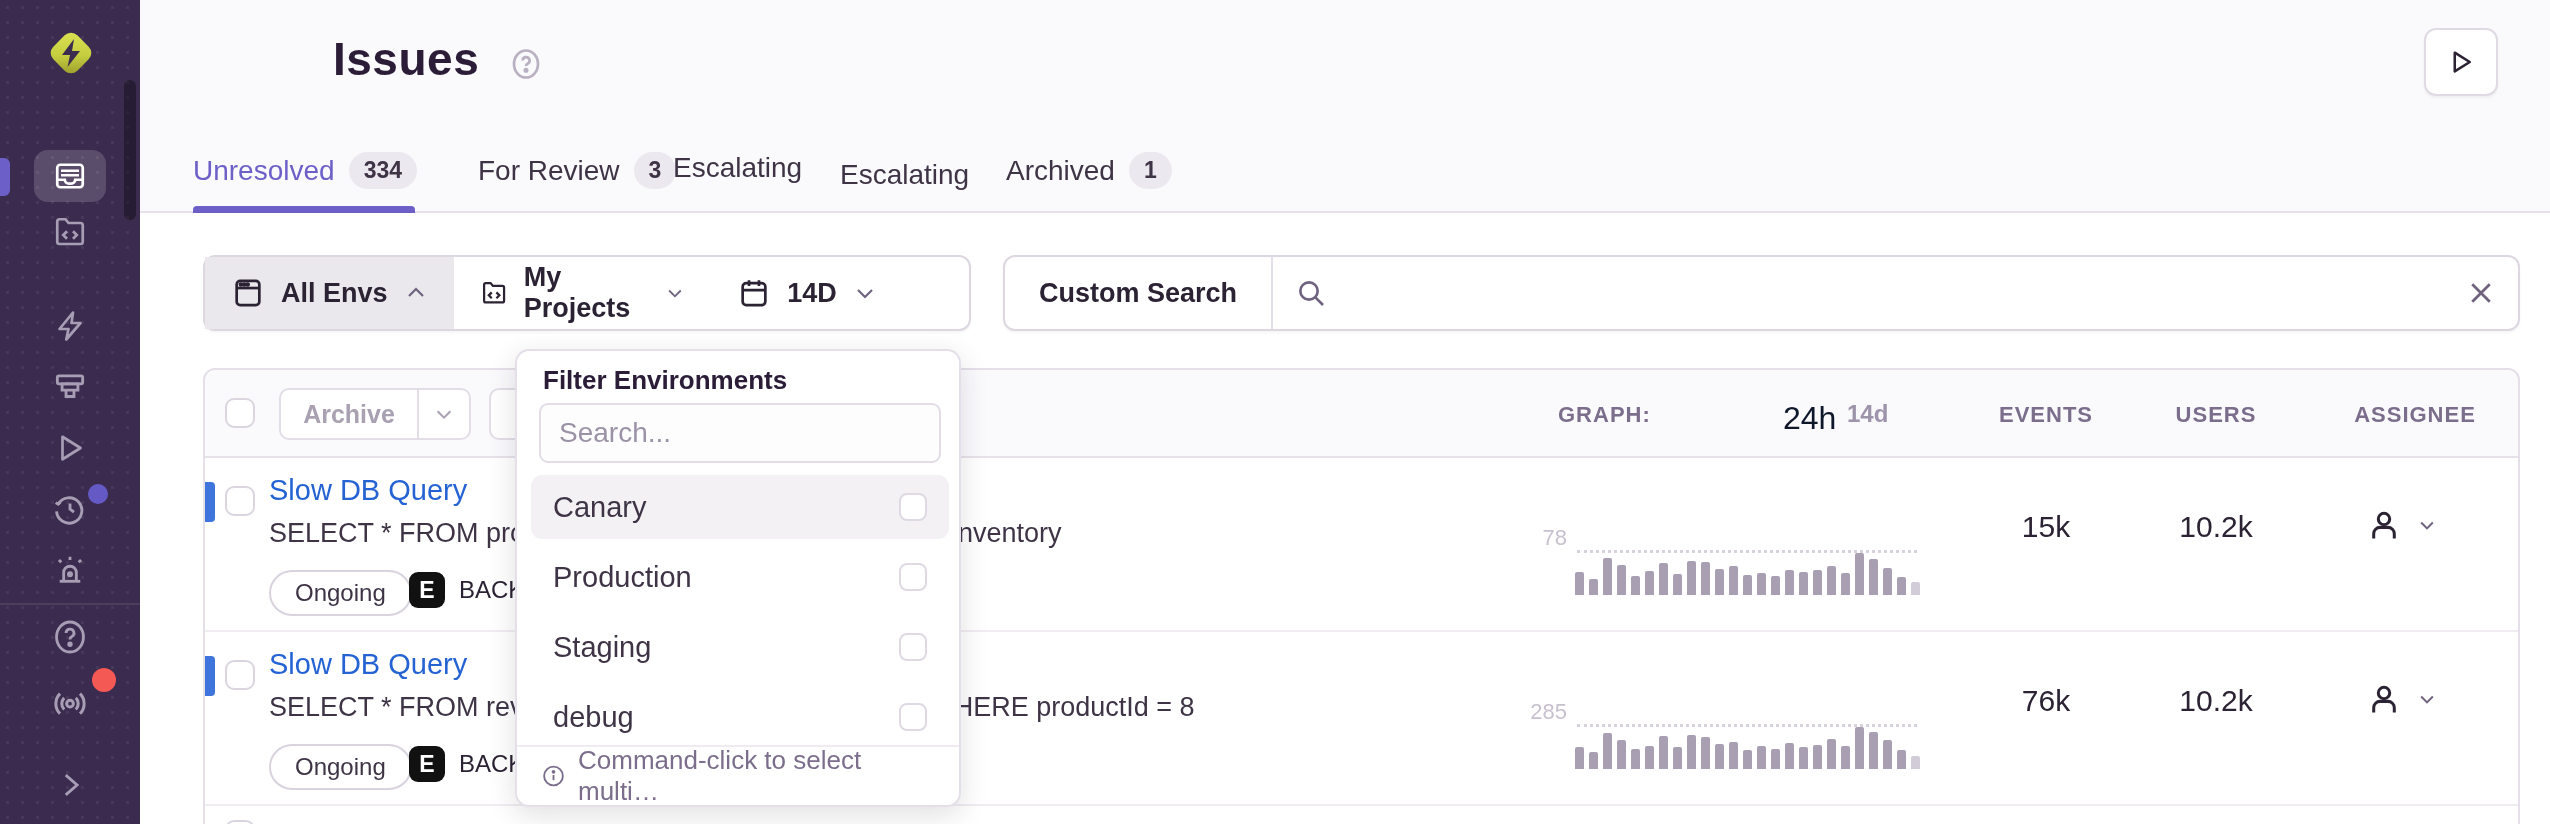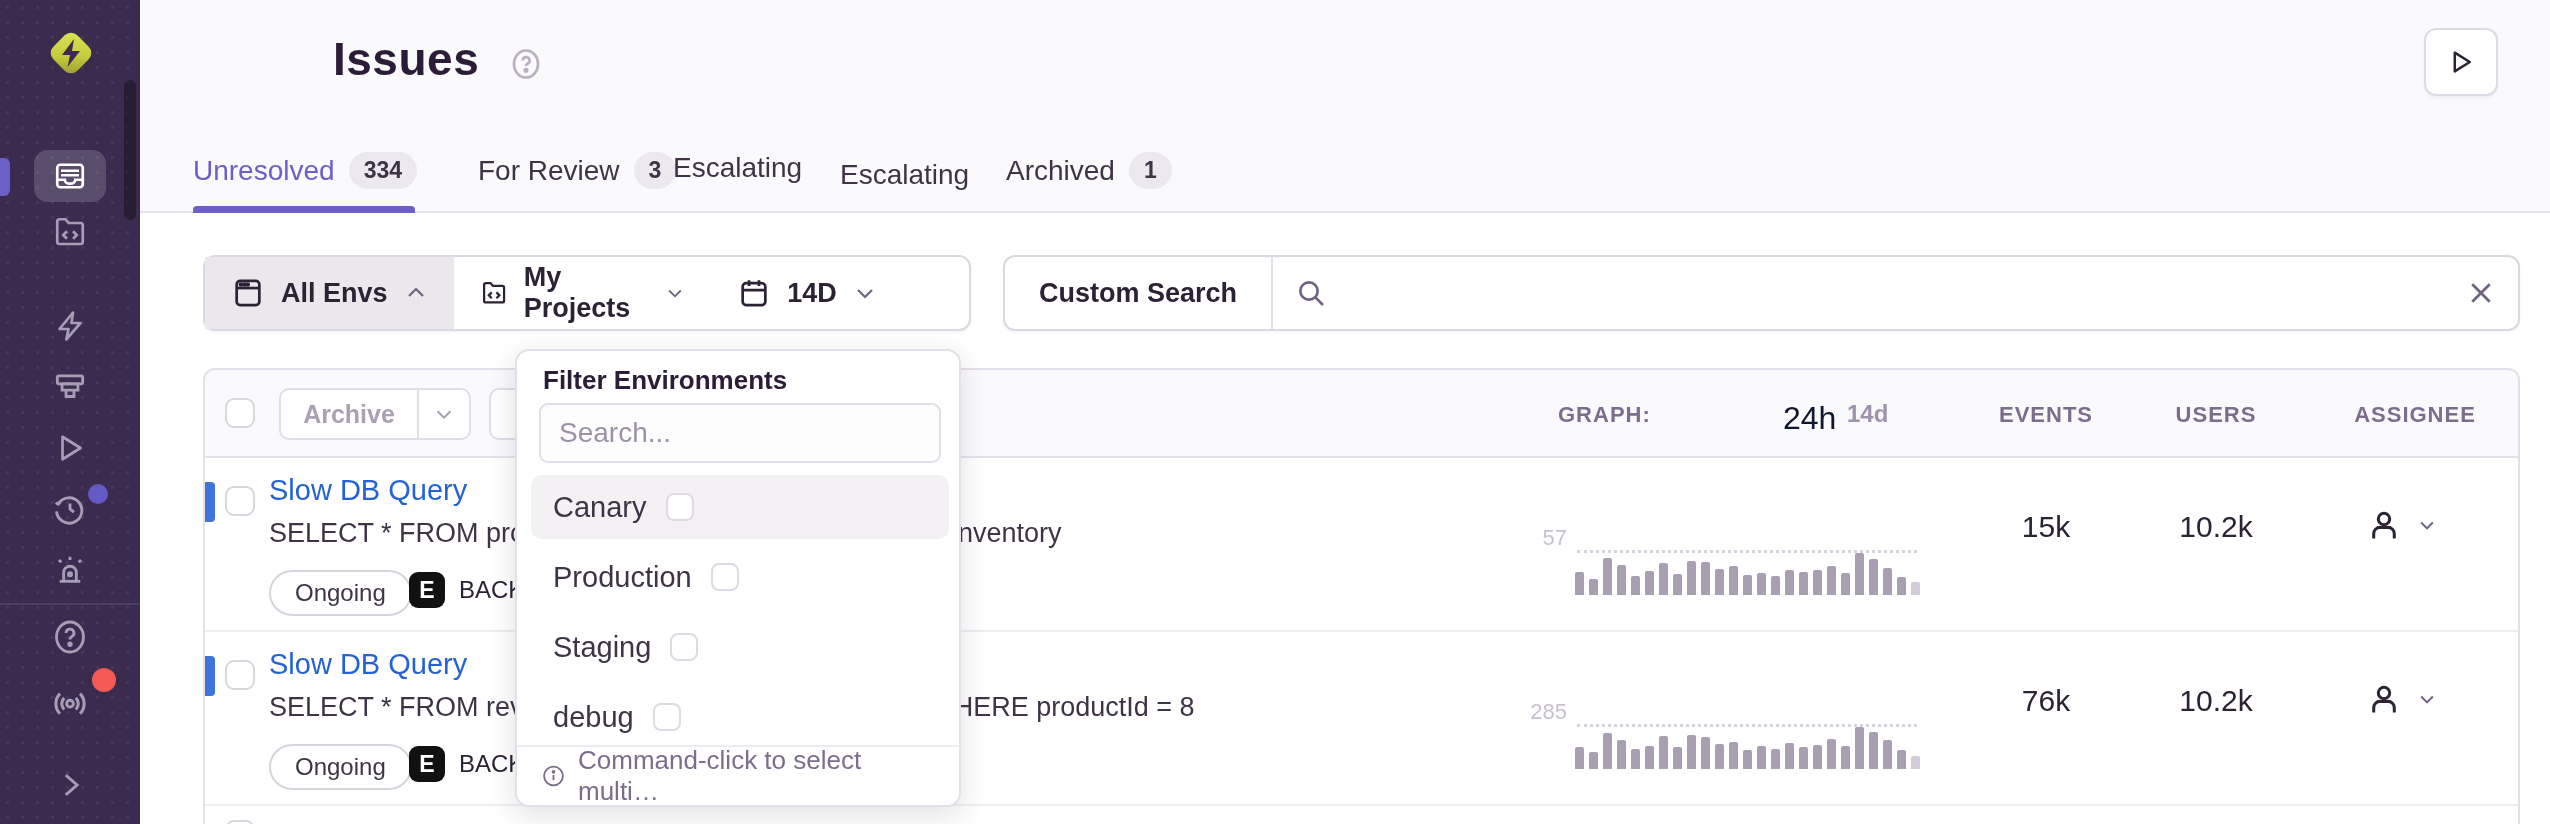--- a/index.html
+++ b/index.html
@@ -71,21 +71,21 @@
 
   
   #env-dropdown { position:absolute; left:515px; top:349px; width:446px; height:458px; background:#fff;
     border:2px solid #E4DFE8; border-radius:14px; box-shadow:0 8px 28px rgba(43,34,51,0.14); z-index:50; }
   #env-title { position:absolute; left:26px; top:14px; font-size:26px; font-weight:700; color:#2B1D38; }
   #env-search { position:absolute; left:22px; top:52px; width:402px; height:60px; border:2px solid #E2DDE6;
     border-radius:9px; background:#FDFDFE; font-size:28px; color:#3E3446; padding:0 18px;
     font-family:"Liberation Sans", sans-serif; outline:none; }
   #env-search::placeholder { color:#9B92A6; }
   .env-opt { position:absolute; left:14px; width:418px; height:64px; border-radius:11px;
-    display:flex; align-items:center; justify-content:flex-start; padding:0 22px; font-size:29px; color:#3E3446; cursor:pointer;gap:19px; }
+    display:flex; align-items:center; justify-content:space-between; padding:0 22px; font-size:29px; color:#3E3446; cursor:pointer;gap:19px; }
   .env-opt.hl { background:#F3F1F4; }
   .cb2 { width:28px; height:28px; border:2px solid #DFD9E3; border-radius:8px; background:#fff; flex:none; }
   #env-footer { position:absolute; left:0; bottom:0; width:100%; height:60px; border-top:2px solid #EFEBF1;
     display:flex; align-items:center; gap:12px; padding:0 24px; color:#7B6E8C; font-size:26px;
     border-radius:0 0 14px 14px; background:#fff; }
 </style>
 </head>
 <body>
 
 <div id="sidebar">
@@ -304,21 +304,21 @@
 
   <div class="row" style="top:88px;">
     <div class="row-accent"></div>
     <div class="cb abs" style="left:20px; top:28px;"></div>
     <div class="row-title">Slow DB Query</div>
     <div class="row-sub">SELECT * FROM products WHERE quantity &gt; available_inventory</div>
     <div class="status-pill">Ongoing</div>
     <div class="platform-badge">E</div>
     <div class="project-label">BACKEND</div>
     <div class="spark">
-      <div class="peak">57</div>
+      <div class="peak">78</div>
       <div class="maxline"></div>
       <div class="bars">
           <div class="bar" style="height: 23px;"></div>
           <div class="bar" style="height: 16px;"></div>
           <div class="bar" style="height: 37px;"></div>
           <div class="bar" style="height: 30px;"></div>
           <div class="bar" style="height: 19px;"></div>
           <div class="bar" style="height: 24px;"></div>
           <div class="bar" style="height: 32px;"></div>
           <div class="bar" style="height: 21px;"></div>

